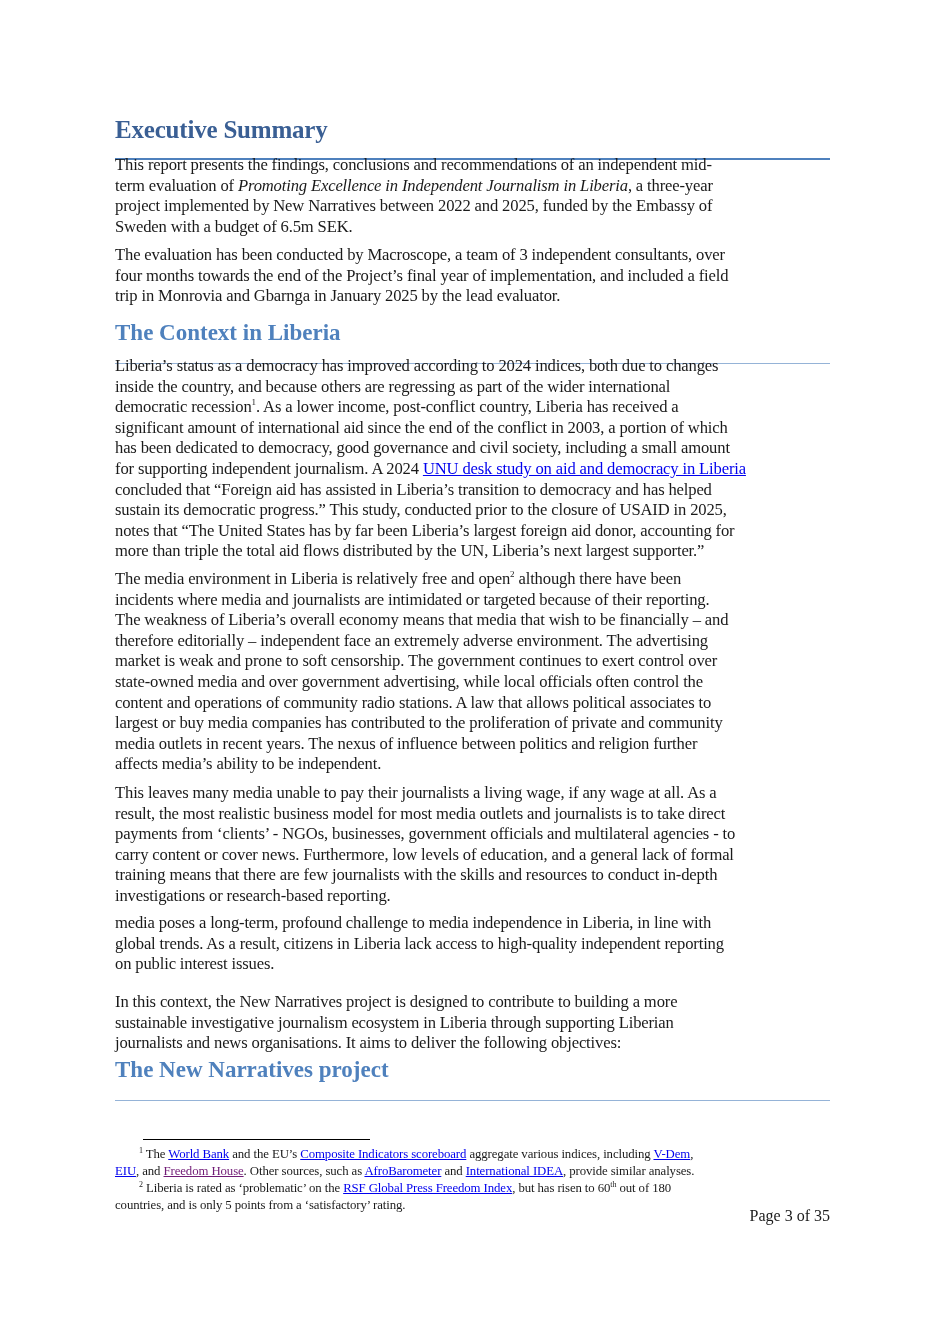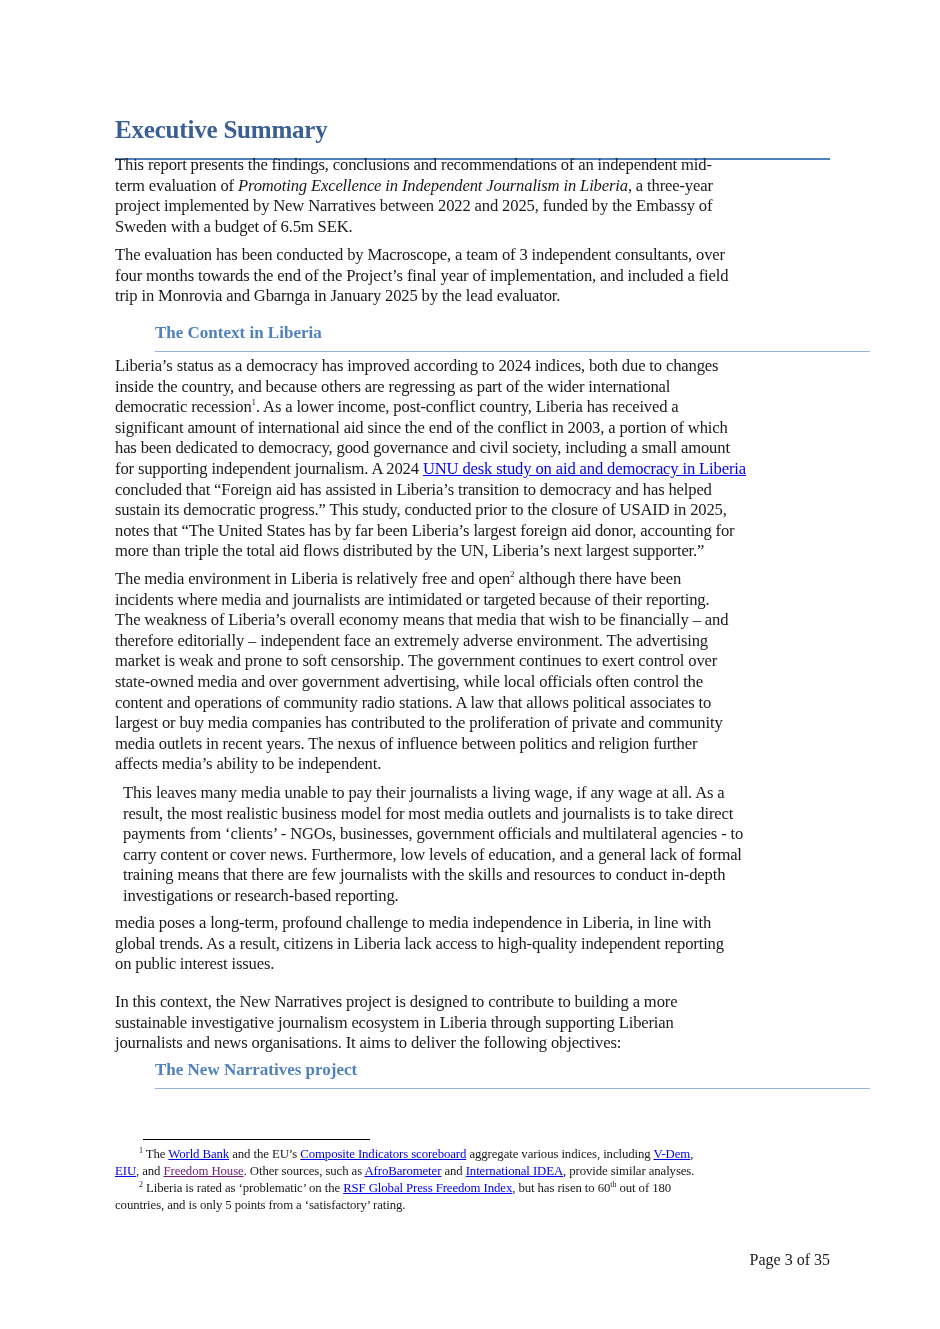--- a/index.html
+++ b/index.html
@@ -34,25 +34,24 @@
       padding-bottom: 14px;
       border-bottom: 2.5px solid #4f81bd;
     }
     .h2 {
       position: absolute;
       left: 0;
       width: 715px;
       font-family: "Liberation Serif", "DejaVu Serif", serif;
       font-weight: bold;
       color: #4f81bd;
-      font-size: 17px;
+      font-size: 23px;
       line-height: 24px;
-      padding-bottom: 6px;
+      padding-bottom: 18px;
       border-bottom: 1.5px solid #95b3d7;
-      margin-left: 40px;
     }
     .para {
       position: absolute;
       left: 0;
       width: 715px;
       font-family: "Liberation Serif", "DejaVu Serif", serif;
       font-size: 16.6px;
       line-height: 20.6px;
       letter-spacing: -0.15px;
       color: #1a1a1a;
@@ -100,21 +99,21 @@
     }
     .footnotes .indent {
       padding-left: 24px;
     }
     .footnotes sup {
       font-size: 8px;
     }
     .page-number {
       position: absolute;
       right: 0;
-      top: 1250px;
+      top: 1206px;
       font-family: "Liberation Serif", "DejaVu Serif", serif;
       font-size: 16px;
       line-height: 20px;
       color: #1a1a1a;
     }
   </style>
 </head>
 <body>
 
 <div class="page">
@@ -155,21 +154,21 @@
     <span class="line">The weakness of Liberia’s overall economy means that media that wish to be financially – and</span>
     <span class="line">therefore editorially – independent face an extremely adverse environment. The advertising</span>
     <span class="line">market is weak and prone to soft censorship. The government continues to exert control over</span>
     <span class="line">state-owned media and over government advertising, while local officials often control the</span>
     <span class="line">content and operations of community radio stations. A law that allows political associates to</span>
     <span class="line">largest or buy media companies has contributed to the proliferation of private and community</span>
     <span class="line">media outlets in recent years. The nexus of influence between politics and religion further</span>
     <span class="line">affects media’s ability to be independent.</span>
   </p>
 
-  <p class="para" style="top:783px;margin-left:8px;">
+  <p class="para" style="top:783px;">
     <span class="line">This leaves many media unable to pay their journalists a living wage, if any wage at all. As a</span>
     <span class="line">result, the most realistic business model for most media outlets and journalists is to take direct</span>
     <span class="line">payments from ‘clients’ - NGOs, businesses, government officials and multilateral agencies - to</span>
     <span class="line">carry content or cover news. Furthermore, low levels of education, and a general lack of formal</span>
     <span class="line">training means that there are few journalists with the skills and resources to conduct in-depth</span>
     <span class="line">investigations or research-based reporting.</span>
   </p>
 
   <p class="para" style="top:913px;">
     <span class="line">media poses a long-term, profound challenge to media independence in Liberia, in line with</span>

